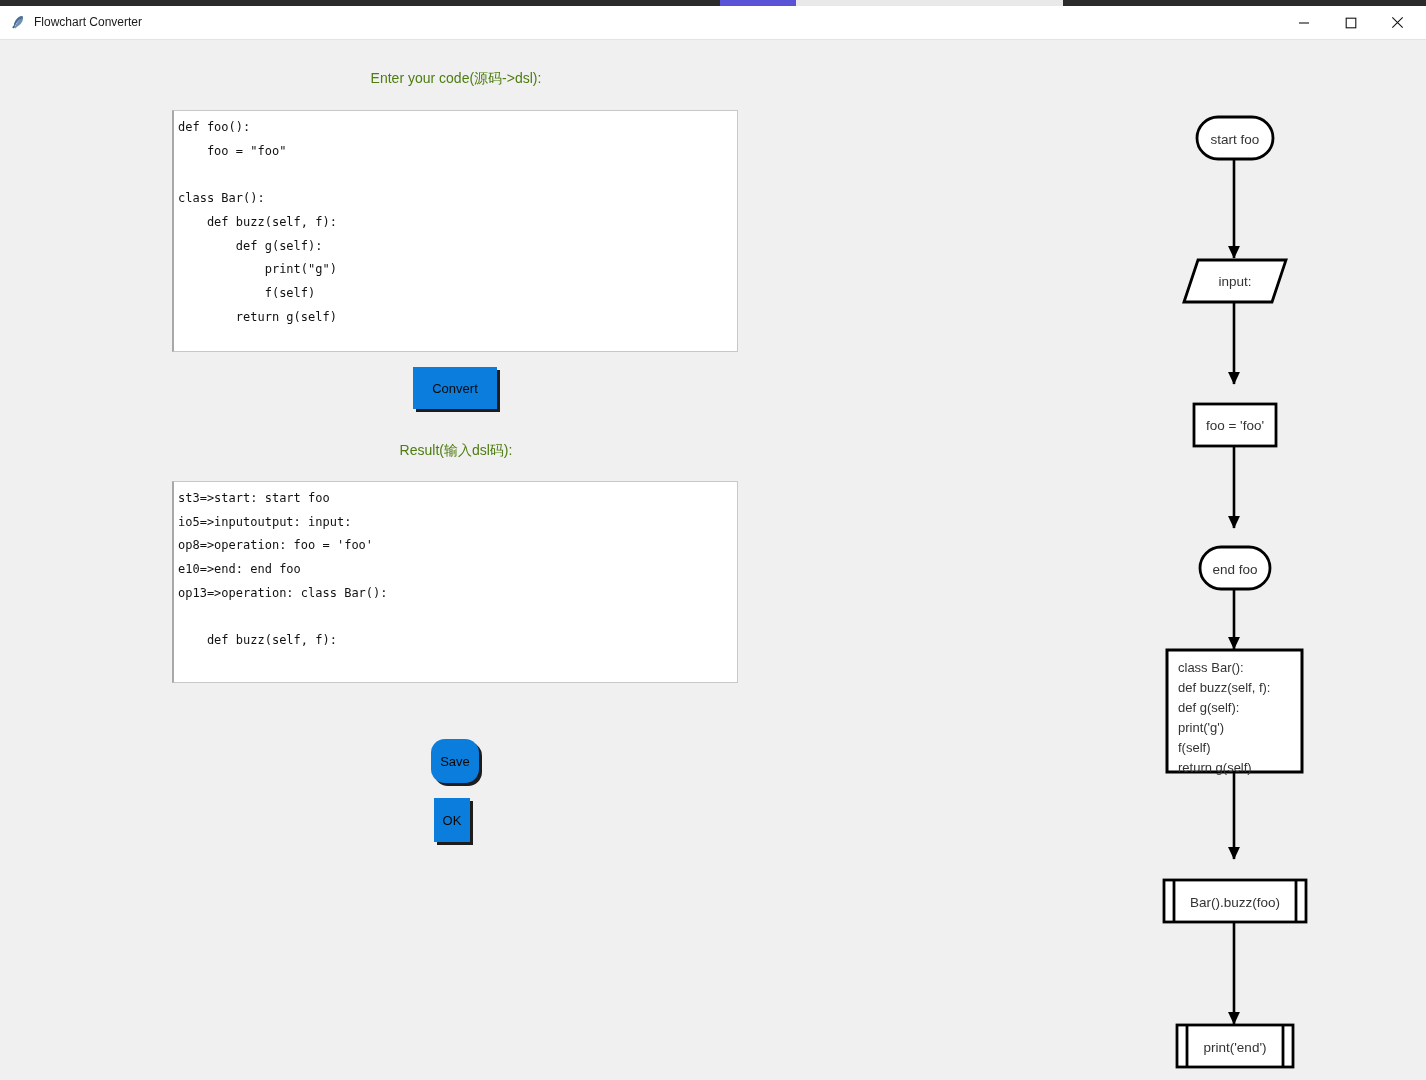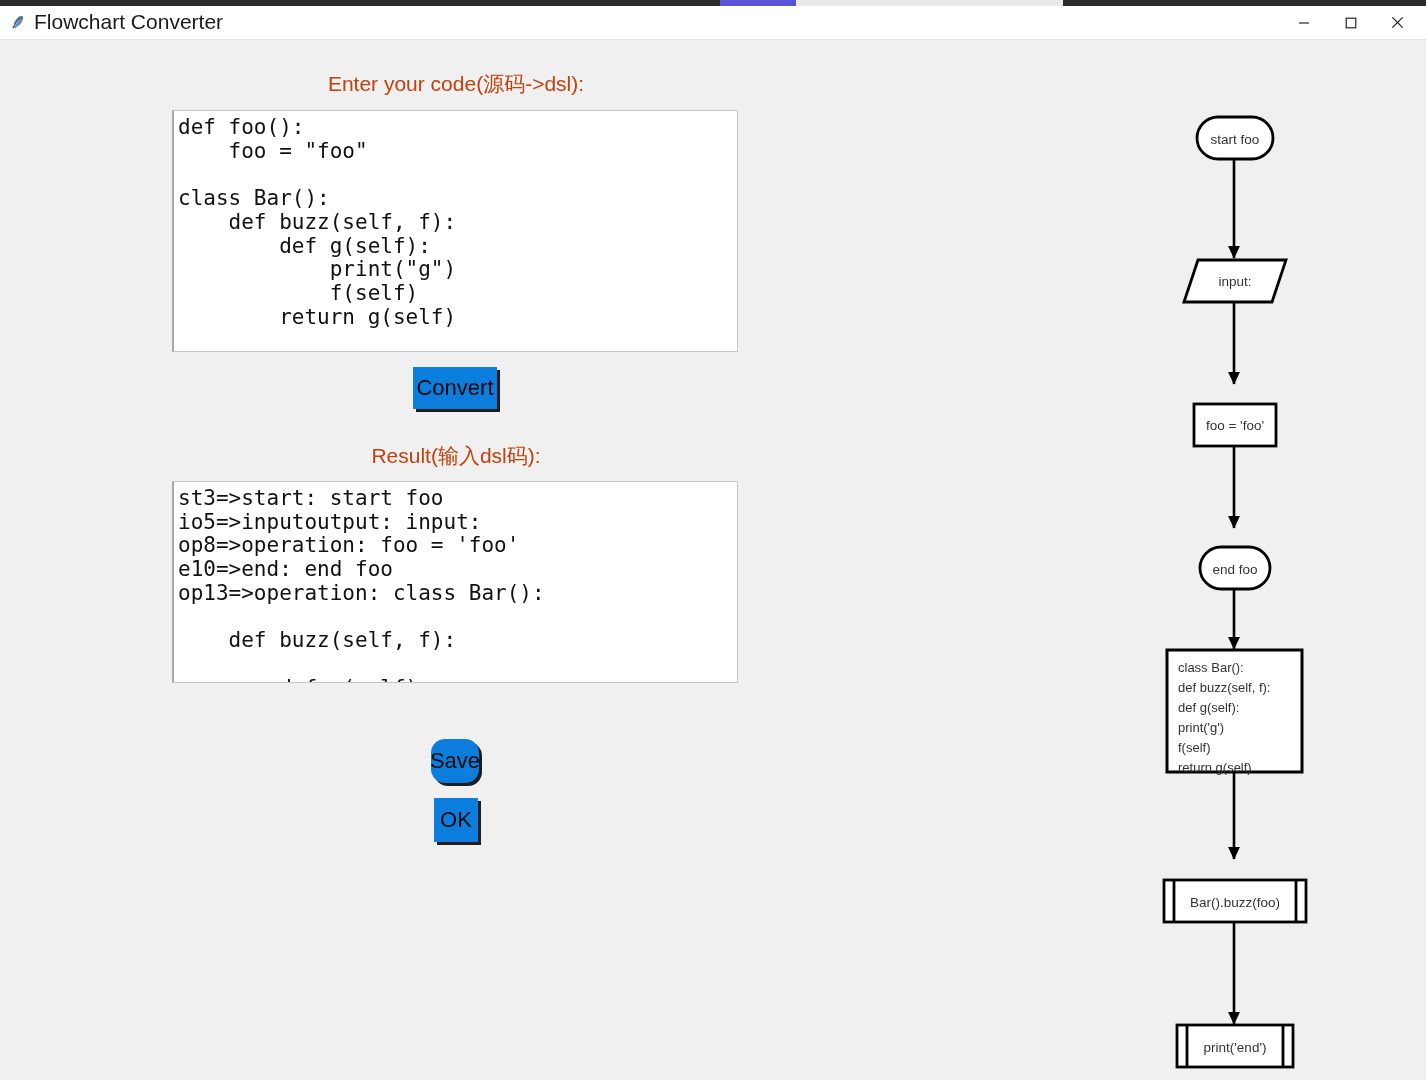--- a/index.html
+++ b/index.html
@@ -28,78 +28,78 @@
   #titlebar {
     position: absolute; left: 0; top: 6px; width: 1426px; height: 33px;
     background: #ffffff;
     border-bottom: 1px solid #e3e3e3;
   }
   #app-icon {
     position: absolute; left: 9px; top: 8px; width: 18px; height: 18px;
   }
   #title-text {
     position: absolute; left: 34px; top: 6px;
-    font-size: 21px; color: #1a1a1a; line-height: 20px;
+    font-size: 12px; color: #1a1a1a; line-height: 20px;
     white-space: nowrap;
   }
   .wbtn {
     position: absolute; top: 0; width: 47px; height: 33px;
     display: flex; align-items: center; justify-content: center;
   }
   #win-min { right: 99px; }
   #win-max { right: 52px; }
   #win-close { right: 5px; }
   .wbtn svg { display: block; }
 
   
   .form-label {
     position: absolute;
     width: 568px; left: 172px;
     text-align: center;
-    font-size: 21px; color: #c2410c;
+    font-size: 14px; color: #4d7c0f;
     white-space: nowrap;
   }
   #label-code  { top: 70px; }
   #label-result{ top: 442px; }
 
   .code-area {
     position: absolute; left: 172px; width: 566px;
     background: #ffffff;
     border: 1px solid #c8c8c8;
     border-left: 2px solid #a8a8a8;
     box-sizing: border-box;
     overflow: hidden;
     font-family: "DejaVu Sans Mono", monospace;
-    font-size: 21px;
+    font-size: 12px;
     line-height: 23.7px;
     color: #111111;
     padding: 5px 6px 0 4px;
     white-space: pre;
     tab-size: 4;
   }
   #code-input  { top: 110px; height: 242px; }
   #code-result { top: 481px; height: 202px; }
 
   
   .btn {
     position: absolute;
     background: #0b7ddd;
     color: #0a0a0a;
-    font-size: 22px;
+    font-size: 13px;
     border: 0;
     padding: 0;
     box-shadow: 3px 3px 0 #1d1d1d;
     display: flex; align-items: center; justify-content: center;
     font-family: "Liberation Sans", sans-serif;
     cursor: default;
     line-height: 1;
   }
   #btn-convert { left: 413px; top: 367px; width: 84px; height: 42px; }
   #btn-save    { left: 431px; top: 739px; width: 48px; height: 44px; border-radius: 14px; }
-  #btn-ok      { left: 434px; top: 798px; width: 44px; height: 44px; }
+  #btn-ok      { left: 434px; top: 798px; width: 36px; height: 44px; }
 
   
   #flowchart {
     position: absolute; left: 1120px; top: 39px;
     width: 366px; height: 1041px;
   }
   #flowchart svg { display: block; }
 
   #watermark {
     position: absolute; left: 1241px; top: 1045px;

